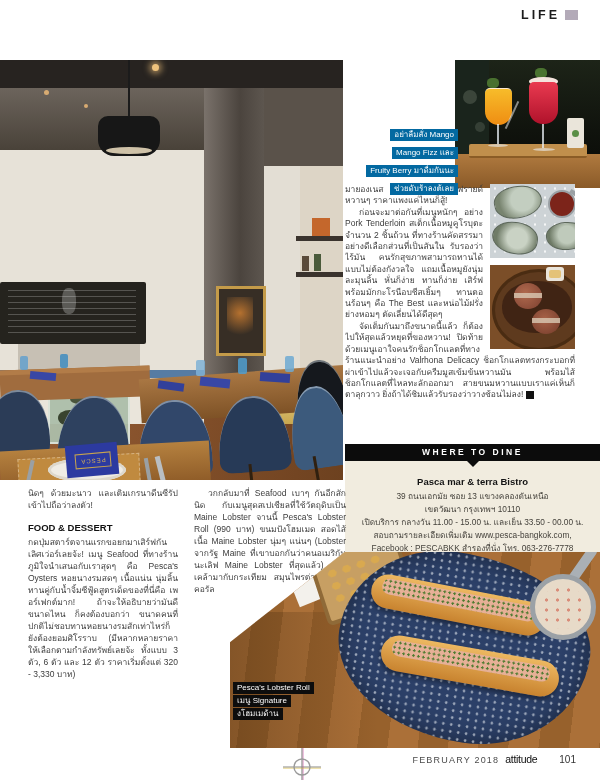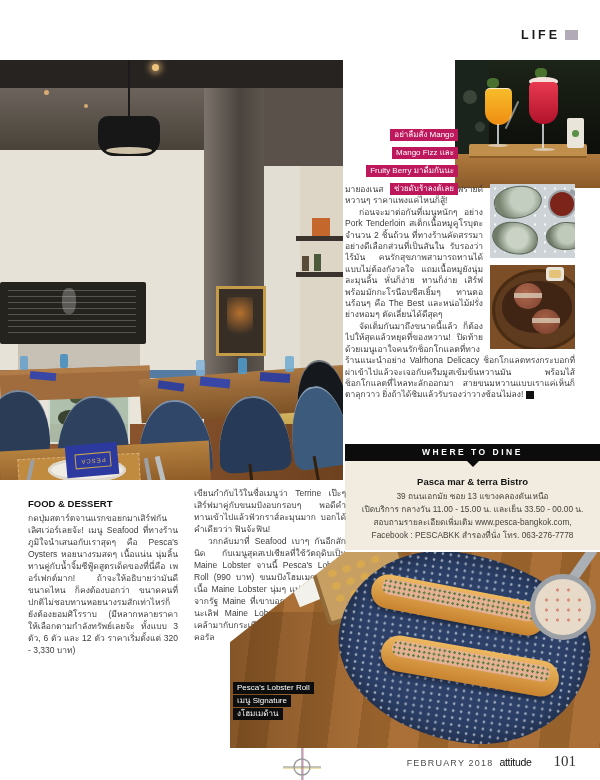--- a/index.html
+++ b/index.html
@@ -1,30 +1,30 @@
 <!DOCTYPE html>
 <html><head>
 <meta charset="utf-8">
 <style>
   html,body{margin:0;padding:0;background:#888;}
   .page{position:relative;width:600px;height:780px;background:#ffffff;overflow:hidden;
         font-family:"Liberation Sans", sans-serif;color:#3c3c3c;}
   .s{position:absolute;}
 
   
-  .life{position:absolute;top:28px;left:521px;display:flex;align-items:center;gap:5px;}
+  .life{position:absolute;top:8px;left:521px;display:flex;align-items:center;gap:5px;}
   .life-word{font-size:12.5px;font-weight:bold;letter-spacing:3px;color:#1c1c1c;}
   .life-sq{width:13px;height:10px;background:#b3aab8;}
 
   
   .photo{position:absolute;overflow:hidden;}
 
   
   .drinks-cap{position:absolute;top:123px;right:142px;text-align:right;z-index:5;}
-  .drinks-cap span{display:inline-block;background:#be185d;color:#ffffff;font-size:8px;
+  .drinks-cap span{display:inline-block;background:#0369a1;color:#ffffff;font-size:8px;
                    line-height:10px;padding:1px 4px;margin-top:1px;white-space:nowrap;}
 
   
   .rcol{position:absolute;left:345px;top:184px;width:230px;height:258px;overflow:hidden;
         font-size:8.5px;line-height:11.4px;text-align:justify;color:#3b3b3b;}
   .rcol p{margin:0;}
   .ind{text-indent:14px;}
   .oys,.stk{float:right;clear:right;position:relative;overflow:hidden;width:110px;
             margin:0 -25px 5px 7px;}
   .oys{height:74px;background:#cdd3d6;}
@@ -54,21 +54,21 @@
        clip-path:polygon(31% 0,100% 0,100% 100%,0 100%,0 46%);
        background:repeating-linear-gradient(97deg,#ab7038 0 30px,#97612c 30px 60px);}
   .lob-cap{position:absolute;left:233px;top:682px;z-index:6;}
   .lob-cap span{display:block;width:fit-content;background:#0d0d0d;color:#fff;font-size:8px;
                 line-height:10px;padding:1px 4px;margin-bottom:1px;white-space:nowrap;}
 
   
   .footer{position:absolute;top:753px;right:24px;display:flex;align-items:baseline;}
   .foot-issue{font-size:9px;letter-spacing:1.2px;color:#4b4b4b;}
   .foot-logo{font-size:10.5px;font-weight:normal;letter-spacing:-0.3px;color:#0d0d0d;margin-left:6px;}
-  .foot-page{font-size:15px;color:#333;margin-left:22px;font-family:Liberation Serif, serif;}
+  .foot-page{font-size:10px;color:#333;margin-left:22px;}
 
   .chair{border-top:2px solid rgba(225,232,240,.45);
          border-radius:48% 48% 18% 18% / 80% 80% 15% 15%;}
 </style>
 </head>
 <body>
 
 <div class="page">
 
   <div class="life">
@@ -205,33 +205,34 @@
     <p class="ind">ก่อนจะมาต่อกันที่เมนูหนักๆ อย่าง Pork Tenderloin สเต็กเนื้อหมูคูโรบุตะ จำนวน 2 ชิ้นถ้วน ที่ทางร้านคัดสรรมาอย่างดีเลือกส่วนที่เป็นสันใน รับรองว่าไร้มัน คนรักสุขภาพสามารถทานได้แบบไม่ต้องกังวลใจ แถมเนื้อหมูยังนุ่มละมุนลิ้น หั่นก็ง่าย ทานก็ง่าย เสิร์ฟพร้อมมักกะโรนีอบชีสเยิ้มๆ ทานตอนร้อนๆ คือ The Best และหน่อไม้ฝรั่งย่างหอมๆ ตัดเลี่ยนได้ดีสุดๆ</p>
     <p class="ind"><span>จัดเต็มกันมาถึงขนาดนี้แล้ว ก็ต้องไปให้สุดแล้วหยุดที่ของหวาน! ปิดท้ายด้วยเมนูเอาใจคนรักช็อกโกแลตที่ทางร้านแนะนำอย่าง Valrhona Delicacy ช็อกโกแลตทรงกระบอกที่ผ่าเข้าไปแล้วจะเจอกับครีมมูสเข้มข้นหวานมัน พร้อมไส้ช็อกโกแลตที่ไหลทะลักออกมา สายขนมหวานแบบเราแค่เห็นก็ตาลุกวาว ยิ่งถ้าได้ชิมแล้วรับรองว่าวางช้อนไม่ลง!</span><span class="endmark">a</span></p>
   </div>
 
   <div class="wtd">
     <div class="wtd-bar">WHERE TO DINE</div>
     <div class="wtd-tri"></div>
     <div class="wtd-box">
       <div class="wtd-name">Pasca mar &amp; terra Bistro</div>
       <div>39 ถนนเอกมัย ซอย 13 แขวงคลองตันเหนือ</div>
+      <div>เขตวัฒนา กรุงเทพฯ 10110</div>
       <div>เปิดบริการ กลางวัน 11.00 - 15.00 น. และเย็น 33.50 - 00.00 น.</div>
       <div>สอบถามรายละเอียดเพิ่มเติม www.pesca-bangkok.com,</div>
       <div>Facebook : PESCABKK สำรองที่นั่ง โทร. 063-276-7778</div>
     </div>
   </div>
 
   <div class="lcols">
     <div class="lcol1">
+      <p>นิดๆ ด้วยมะนาว และเติมเกรนาดีนซีรัป เข้าไปถือว่าลงตัว!</p>
       <div class="food-head">FOOD &amp; DESSERT</div>
       <p>กดปุ่มสตาร์ตจานแรกขอยกมาเสิร์ฟกันเลิศเว่อร์เลยจ้ะ! เมนู Seafood ที่ทางร้านภูมิใจนำเสนอกับเราสุดๆ คือ Pesca's Oysters หอยนางรมสดๆ เนื้อแน่น นุ่มลิ้น ทานคู่กับน้ำจิ้มซีฟู้ดสูตรเด็ดของที่นี่คือ เพอร์เฟกต์มาก! ถ้าจะให้อธิบายว่ามันดีขนาดไหน ก็คงต้องบอกว่า ขนาดคนที่ปกติไม่ชอบทานหอยนางรมสักเท่าไหร่ก็ยังต้องยอมศิโรราบ (มีหลากหลายราคาให้เลือกตามกำลังทรัพย์เลยจ้ะ ทั้งแบบ 3 ตัว, 6 ตัว และ 12 ตัว ราคาเริ่มตั้งแต่ 320 - 3,330 บาท)</p>
     </div>
     <div class="lcol2">
-      <p>เขียนกำกับไว้ในชื่อเมนูว่า Terrine เป๊ะๆ เสิร์ฟมาคู่กับขนมปังอบกรอบๆ พอดีคำ ทานเข้าไปแล้วฟัวกราส์ละมุนมาก บอกได้คำเดียวว่า ฟินจ้ะฟิน!</p>
       <p class="ind">วกกลับมาที่ Seafood เบาๆ กันอีกสักนิด กับเมนูสุดสเปเชียลที่ใช้วัตถุดิบเป็น Maine Lobster จานนี้ Pesca's Lobster Roll (990 บาท) ขนมปังโฮมเมด สอดไส้เนื้อ Maine Lobster นุ่มๆ แน่นๆ (Lobster จากรัฐ Maine ที่เขาบอกกันว่าคนอเมริกันนะเลิฟ Maine Lobster ที่สุดแล้ว) คลุกเคล้ามากับกระเทียม สมุนไพรต่างๆ และคอรัล</p>
     </div>
   </div>
 
   <div class="lob">
     <div class="s" style="left:0;top:60px;width:370px;height:136px;background:linear-gradient(90deg,rgba(60,35,10,.35),rgba(0,0,0,0) 40%);"></div>
     <div class="s" style="left:58px;top:-6px;width:80px;height:48px;background:#f3f1ec;transform:rotate(-22deg);"></div>
     <div class="s" style="left:86px;top:-8px;width:84px;height:62px;background:#c79f63;border:4px solid #8f6a38;border-radius:6px;transform:rotate(-18deg);">
       <div class="s" style="left:8px;top:10px;width:60px;height:36px;background-image:radial-gradient(#d9a94f 4px,transparent 4.6px);background-size:15px 13px;"></div>
     </div>

